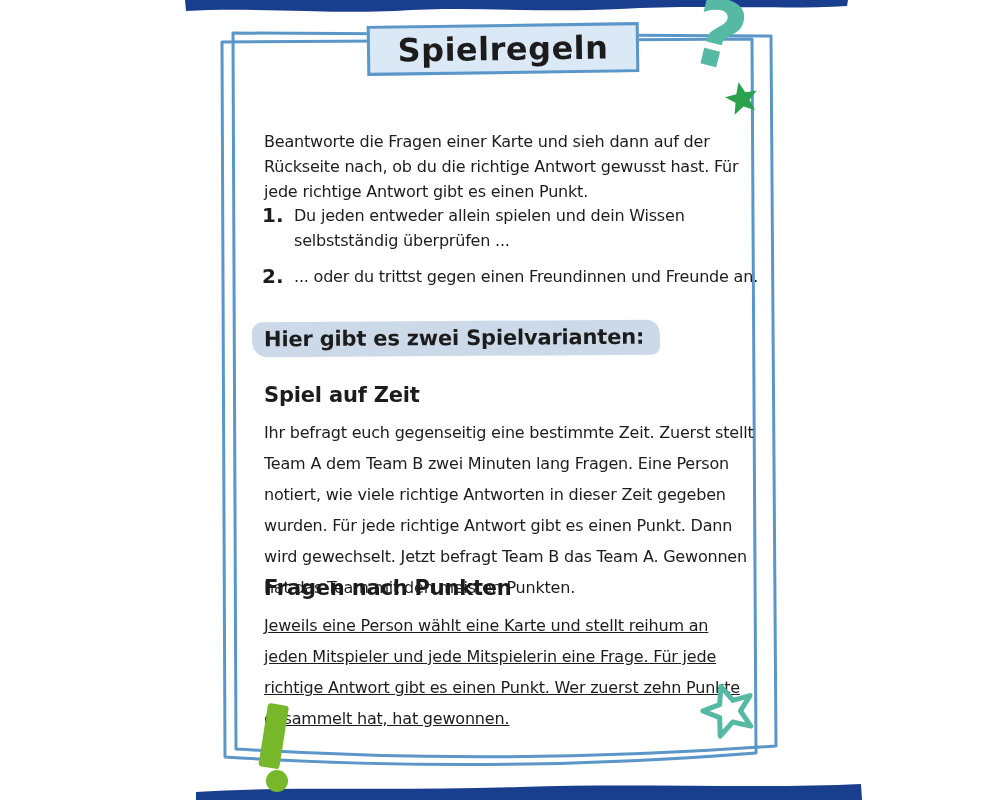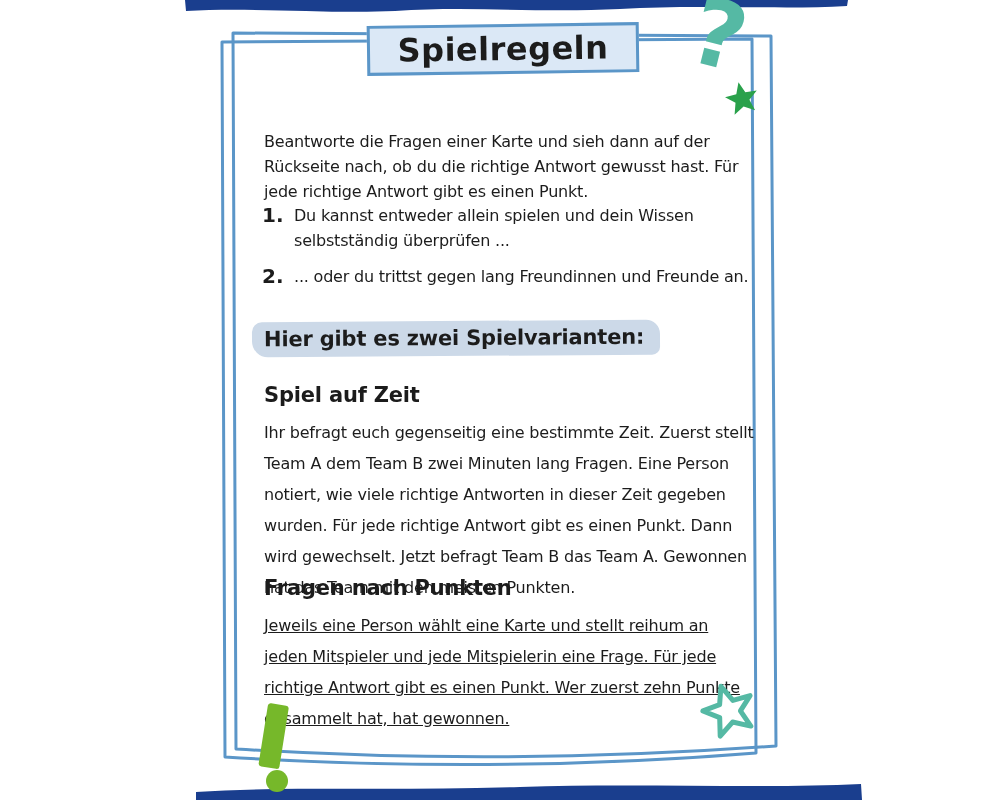--- a/index.html
+++ b/index.html
@@ -80,25 +80,25 @@
     <span class="title-text">Spielregeln</span>
   </div>
 
   <div class="content">
 
     <p class="intro">Beantworte die Fragen einer Karte und sieh dann auf der Rückseite nach, ob du die richtige Antwort gewusst hast. Für jede richtige Antwort gibt es einen Punkt.</p>
 
     <div class="num-list">
       <div class="num-item">
         <span class="num">1.</span>
-        <span class="txt">Du kannst entweder allein spielen und dein Wissen selbstständig überprüfen ...</span>
+        <span class="txt">Du jeden entweder allein spielen und dein Wissen selbstständig überprüfen ...</span>
       </div>
       <div class="num-item">
         <span class="num">2.</span>
-        <span class="txt">... oder du trittst gegen lang Freundinnen und Freunde an.</span>
+        <span class="txt">... oder du trittst gegen einen Freundinnen und Freunde an.</span>
       </div>
     </div>
 
     <div class="highlight-heading">Hier gibt es zwei Spielvarianten:</div>
 
     <h2 class="section-heading sh-time">Spiel auf Zeit</h2>
     <p class="section-body sb-time">Ihr befragt euch gegenseitig eine bestimmte Zeit. Zuerst stellt Team A dem Team B zwei Minuten lang Fragen. Eine Person notiert, wie viele richtige Antworten in dieser Zeit gegeben wurden. Für jede richtige Antwort gibt es einen Punkt. Dann wird gewechselt. Jetzt befragt Team B das Team A. Gewonnen hat das Team mit den meisten Punkten.</p>
 
     <h2 class="section-heading sh-points">Fragen nach Punkten</h2>
     <p class="section-body sb-points">Jeweils eine Person wählt eine Karte und stellt reihum an jeden Mitspieler und jede Mitspielerin eine Frage. Für jede richtige Antwort gibt es einen Punkt. Wer zuerst zehn Punkte gesammelt hat, hat gewonnen.</p>

